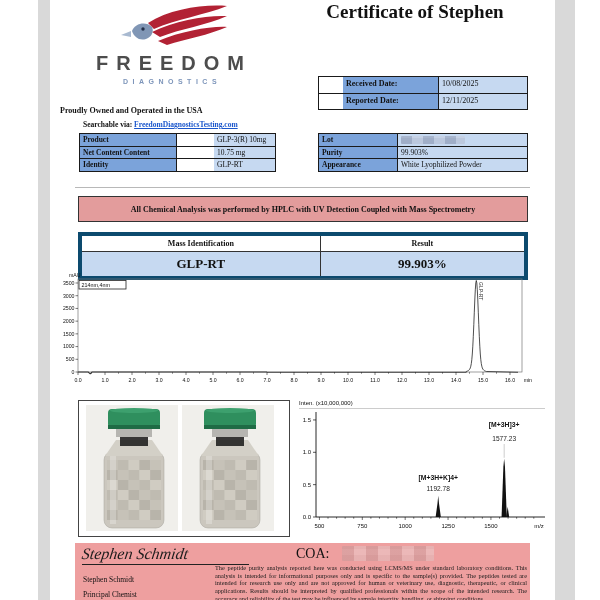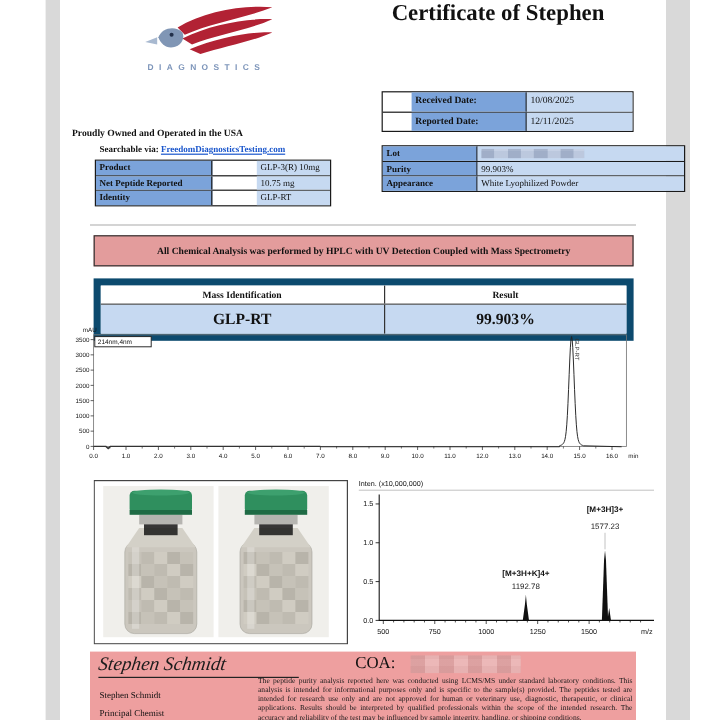--- a/index.html
+++ b/index.html
@@ -35,21 +35,21 @@
   #accession-table .cl{width:84px;line-height:12px;}
   #accession-table .cv{line-height:12px;}
   #dates-table{left:318px;top:76px;width:210px;font-size:8px;}
   #dates-table .row{height:15.5px;}
   #dates-table .cl{width:96px;line-height:12.5px;margin-left:24px;}
   #dates-table .cv{line-height:12.5px;}
   #product-table{left:79px;top:133px;width:197px;font-size:7.5px;}
   #product-table .row{height:11.6px;gap:37px;}
   #product-table .cl{width:97px;line-height:9.5px;}
   #product-table .cv{line-height:9.5px;}
-  #lot-table{left:318px;top:121px;width:253px;font-size:7.5px;}
+  #lot-table{left:318px;top:133px;width:210px;font-size:7.5px;}
   #lot-table .row{height:11.6px;}
   #lot-table .cl{width:79px;line-height:9.5px;}
   #lot-table .cv{line-height:9.5px;}
 
   .redact-blue{background:
       repeating-linear-gradient(90deg, rgba(150,165,192,.65) 0 11px, rgba(196,208,228,.55) 11px 22px),
       repeating-linear-gradient(0deg,#b2bfd6 0 6px,#c9d3e6 6px 12px);
       filter:blur(.4px);border-radius:1px;}
   .redact-pink{background:
       repeating-linear-gradient(90deg, rgba(214,150,150,.7) 0 12px, rgba(236,182,182,.65) 12px 24px),
@@ -58,21 +58,21 @@
   .acc-redact{width:62%;height:10px;margin-top:1.5px;}
   .lot-redact{width:52%;height:8px;margin-top:1px;}
 
   #section-divider{position:absolute;left:75px;top:187px;width:455px;border-top:1px solid #b8b8b8;}
 
   #banner{position:absolute;left:78px;top:196px;width:450px;height:26px;box-sizing:border-box;
           background:var(--banner_pink,#e39c9c);border:1.5px solid #333;
           display:flex;align-items:center;justify-content:center;
           font-size:8px;font-weight:bold;text-align:center;}
 
-  #mass-table{position:absolute;left:78px;top:232px;width:450px;border:6px solid #0c4a6e;box-sizing:border-box;}
+  #mass-table{position:absolute;left:78px;top:232px;width:450px;border:4px solid #0c4a6e;box-sizing:border-box;}
   #mass-table .hrow{display:flex;height:15px;background:#fff;border-bottom:1px solid #333;}
   #mass-table .drow{display:flex;height:24px;background:var(--value_blue,#c6d9f1);}
   #mass-table .c1{width:54%;border-right:1px solid #333;box-sizing:border-box;display:flex;align-items:center;justify-content:center;}
   #mass-table .c2{width:46%;display:flex;align-items:center;justify-content:center;}
   #mass-table .hrow div{font-size:8px;font-weight:bold;}
   #mass-table .drow div{font-size:13px;font-weight:bold;}
 
   #chromo{position:absolute;left:58px;top:272px;}
   #spec{position:absolute;left:293px;top:396px;}
   #vials{position:absolute;left:78px;top:400px;}
@@ -99,20 +99,21 @@
 
   <div id="logo-block">
     <svg id="logo-eagle" width="120" height="46" viewBox="0 0 120 46">
       <path d="M38 19 C60 5 94 0 117 2 C95 11 66 15 44 25 Z" fill="#b22234"></path>
       <path d="M42 28 C66 16 97 11 117 12 C97 21 70 25 50 33 Z" fill="#b22234"></path>
       <path d="M48 37 C72 27 101 22 117 23 C99 31 76 35 57 41 Z" fill="#b22234"></path>
       <path d="M22 27 C25 19 36 17 42 23 C44 27 42 33 36 35 C29 37 24 33 22 27 Z" fill="#8096b5"></path>
       <path d="M21 27 L11 31 L21 33 Z" fill="#a8b9d0"></path>
       <circle cx="33" cy="25" r="1.7" fill="#22304a"></circle>
     </svg>
+    <div id="logo-word">FREEDOM</div>
     <div id="logo-sub">DIAGNOSTICS</div>
   </div>
 
   <div id="doc-title">Certificate of Stephen</div>
 
 
   <div class="tbl" id="dates-table">
     <div class="row">
       <div class="cl">Received Date:</div>
       <div class="cv">10/08/2025</div>
@@ -128,21 +129,21 @@
     <span>Searchable via:</span>
     <a href="#">FreedomDiagnosticsTesting.com</a>
   </div>
 
   <div class="tbl" id="product-table">
     <div class="row">
       <div class="cl">Product</div>
       <div class="cv">GLP-3(R) 10mg</div>
     </div>
     <div class="row">
-      <div class="cl">Net Peptide Reported</div>
+      <div class="cl">Net Content Content</div>
       <div class="cv">10.75 mg</div>
     </div>
     <div class="row">
       <div class="cl">Identity</div>
       <div class="cv">GLP-RT</div>
     </div>
   </div>
 
   <div class="tbl" id="lot-table">
     <div class="row">

